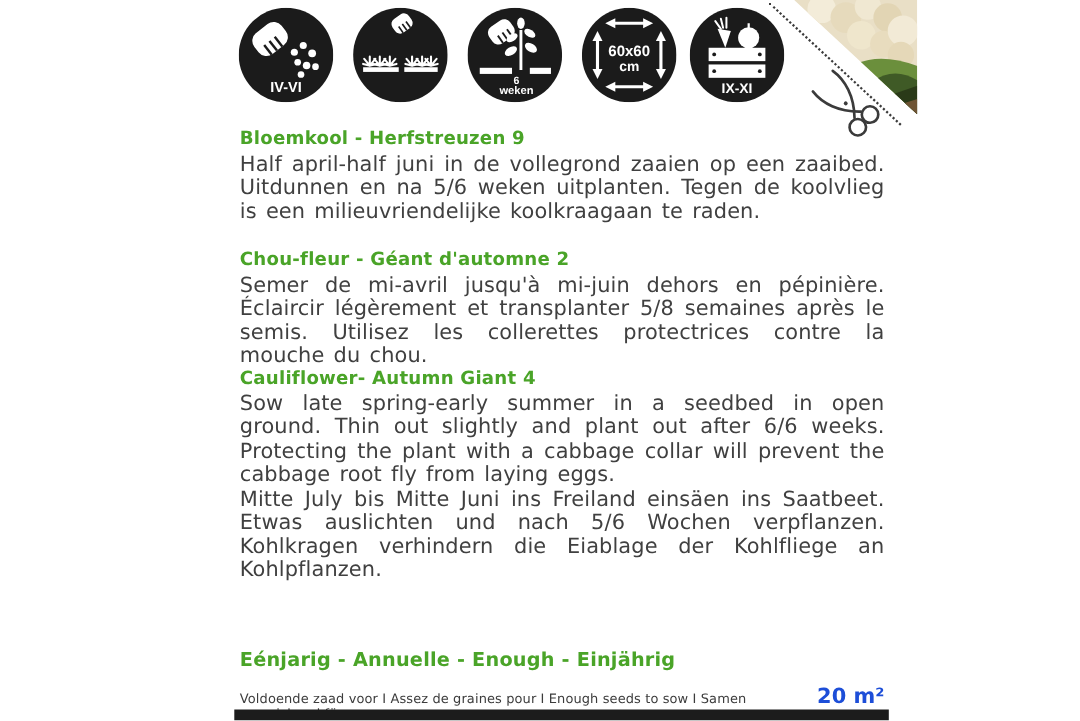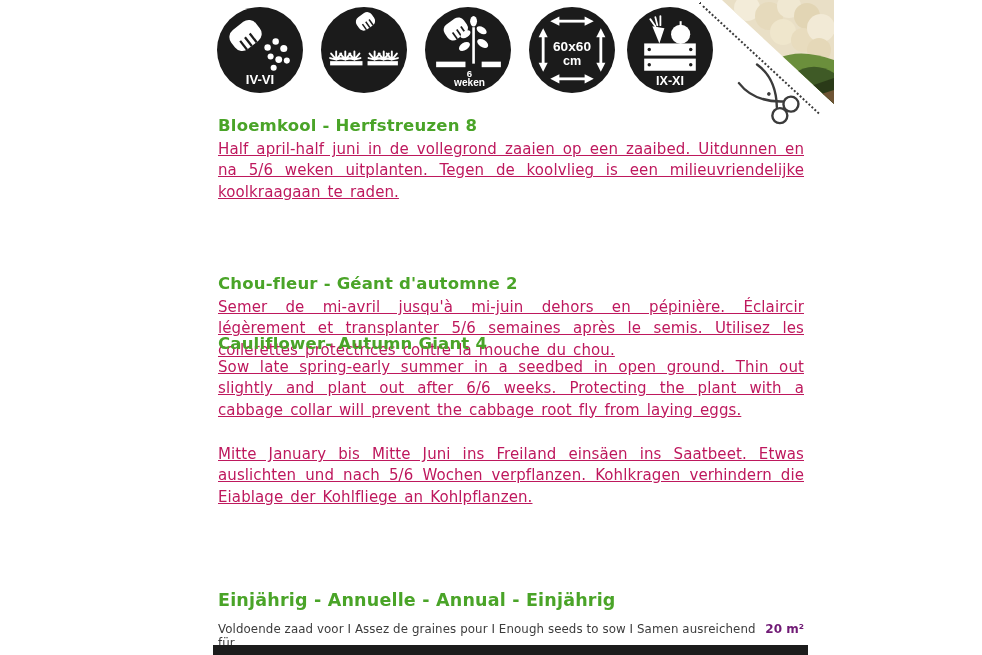--- a/index.html
+++ b/index.html
@@ -11,30 +11,30 @@
   svg text{font-family:"Liberation Sans",sans-serif;}
   
   .photo{position:absolute;left:717px;top:0;width:117px;height:104px;}
   .cutline{position:absolute;left:700px;top:2px;width:163px;height:0;
            border-top:2.6px dotted #3b3b3b;transform:rotate(42.8deg);transform-origin:0 0;}
   .scissors{position:absolute;left:731px;top:56px;width:80px;height:80px;}
   
   .sec{position:absolute;left:218px;width:586px;}
   .sec h3{margin:0 0 4px 0;font-size:16.5px;line-height:19px;font-weight:bold;
           color:#4aa428;letter-spacing:0.2px;}
-  .sec p{margin:0;font-size:15px;line-height:21.4px;color:#be185d;text-align:justify;
-         word-spacing:2.2px;letter-spacing:0.1px;text-decoration:underline;}
-  .sec1{top:116px;} .sec2{top:226px;margin-top:48px;} .sec3{top:334px;} .sec4{top:444px;}
+  .sec p{margin:0;font-size:19px;line-height:21.4px;color:#404040;text-align:justify;
+         word-spacing:2.2px;letter-spacing:0.1px;}
+  .sec1{top:116px;} .sec2{top:226px;} .sec3{top:334px;} .sec4{top:444px;}
   
   .annual{position:absolute;left:218px;top:590px;font-size:17.5px;font-weight:bold;
           color:#4aa428;letter-spacing:0.2px;}
   .seedsrow{position:absolute;left:218px;top:622px;width:586px;display:flex;
             align-items:baseline;justify-content:space-between;}
   .seedstxt{font-size:11.8px;color:#3c3c3c;letter-spacing:0.1px;}
-  .area{font-size:12px;font-weight:bold;color:#701a75;white-space:nowrap;}
+  .area{font-size:19px;font-weight:bold;color:#1d4ed8;white-space:nowrap;}
   .barbar{position:absolute;left:213px;top:645px;width:595px;height:14px;background:#1c1c1c;}
 </style>
 </head>
 <body>
 
 <div class="page">
 
   <div class="ic" style="left:217px">
     <svg viewBox="0 0 85 85">
       <circle cx="42.5" cy="42.5" r="42.5" fill="#1b1b1b"></circle>
@@ -189,39 +189,39 @@
     <g transform="rotate(-46 40 40)" fill="none" stroke="#3b3b3b" stroke-width="2.4" stroke-linecap="round">
       <path d="M27 8 C25 22 30 38 44 52"></path>
       <path d="M53 8 C55 22 50 38 36 52"></path>
       <circle cx="32" cy="60" r="7.5"></circle>
       <circle cx="48" cy="60" r="7.5"></circle>
       <circle cx="40" cy="37" r="1.8" fill="#3b3b3b" stroke="none"></circle>
     </g>
   </svg>
 
   <div class="sec sec1">
-    <h3>Bloemkool - Herfstreuzen 8</h3>
+    <h3>Bloemkool - Herfstreuzen 9</h3>
     <p>Half april-half juni in de vollegrond zaaien op een zaaibed. Uitdunnen en na 5/6 weken uitplanten. Tegen de koolvlieg is een milieuvriendelijke koolkraagaan te raden.</p>
   </div>
 
   <div class="sec sec2">
     <h3>Chou-fleur - Géant d'automne 2</h3>
-    <p>Semer de mi-avril jusqu'à mi-juin dehors en pépinière. Éclaircir légèrement et transplanter 5/6 semaines après le semis. Utilisez les collerettes protectrices contre la mouche du chou.</p>
+    <p>Semer de mi-avril jusqu'à mi-juin dehors en pépinière. Éclaircir légèrement et transplanter 5/8 semaines après le semis. Utilisez les collerettes protectrices contre la mouche du chou.</p>
   </div>
 
   <div class="sec sec3">
     <h3>Cauliflower- Autumn Giant 4</h3>
     <p>Sow late spring-early summer in a seedbed in open ground. Thin out slightly and plant out after 6/6 weeks. Protecting the plant with a cabbage collar will prevent the cabbage root fly from laying eggs.</p>
   </div>
 
   <div class="sec sec4">
-    <p>Mitte January bis Mitte Juni ins Freiland einsäen ins Saatbeet. Etwas auslichten und nach 5/6 Wochen verpflanzen. Kohlkragen verhindern die Eiablage der Kohlfliege an Kohlpflanzen.</p>
-  </div>
-
-  <div class="annual">Einjährig - Annuelle - Annual - Einjährig</div>
+    <p>Mitte July bis Mitte Juni ins Freiland einsäen ins Saatbeet. Etwas auslichten und nach 5/6 Wochen verpflanzen. Kohlkragen verhindern die Eiablage der Kohlfliege an Kohlpflanzen.</p>
+  </div>
+
+  <div class="annual">Eénjarig - Annuelle - Enough - Einjährig</div>
 
   <div class="seedsrow">
     <span class="seedstxt">Voldoende zaad voor I Assez de graines pour I Enough seeds to sow I Samen ausreichend für</span>
     <span class="area">20 m²</span>
   </div>
 
   <div class="barbar"></div>
 
 </div>
 

